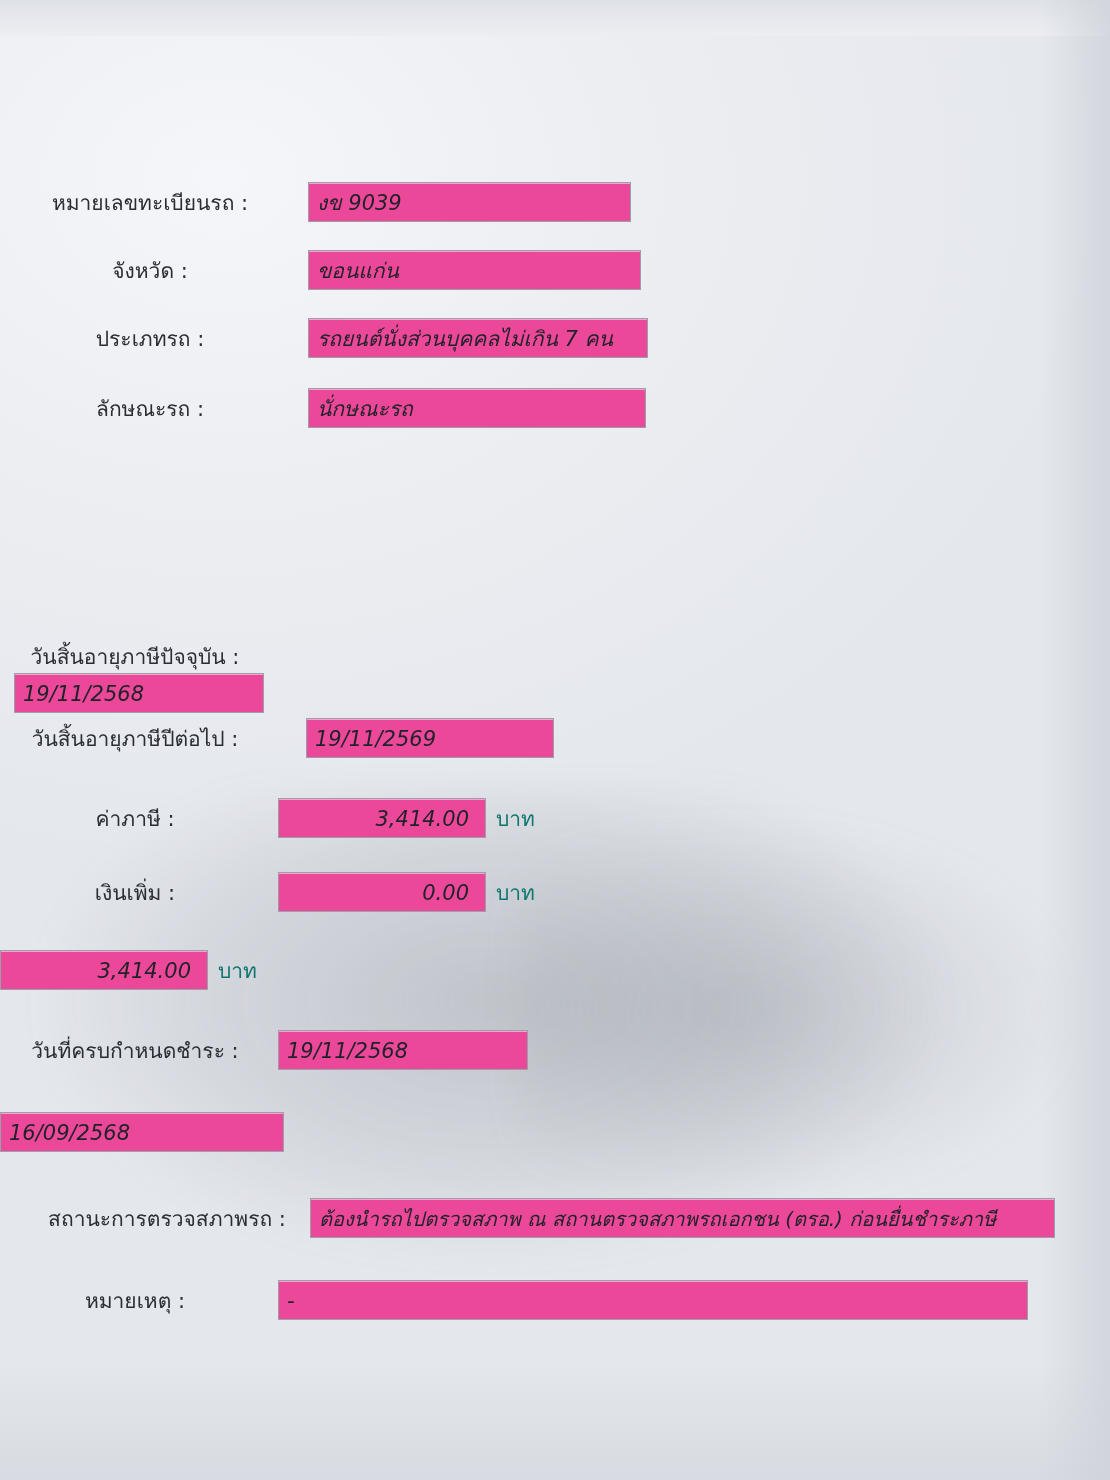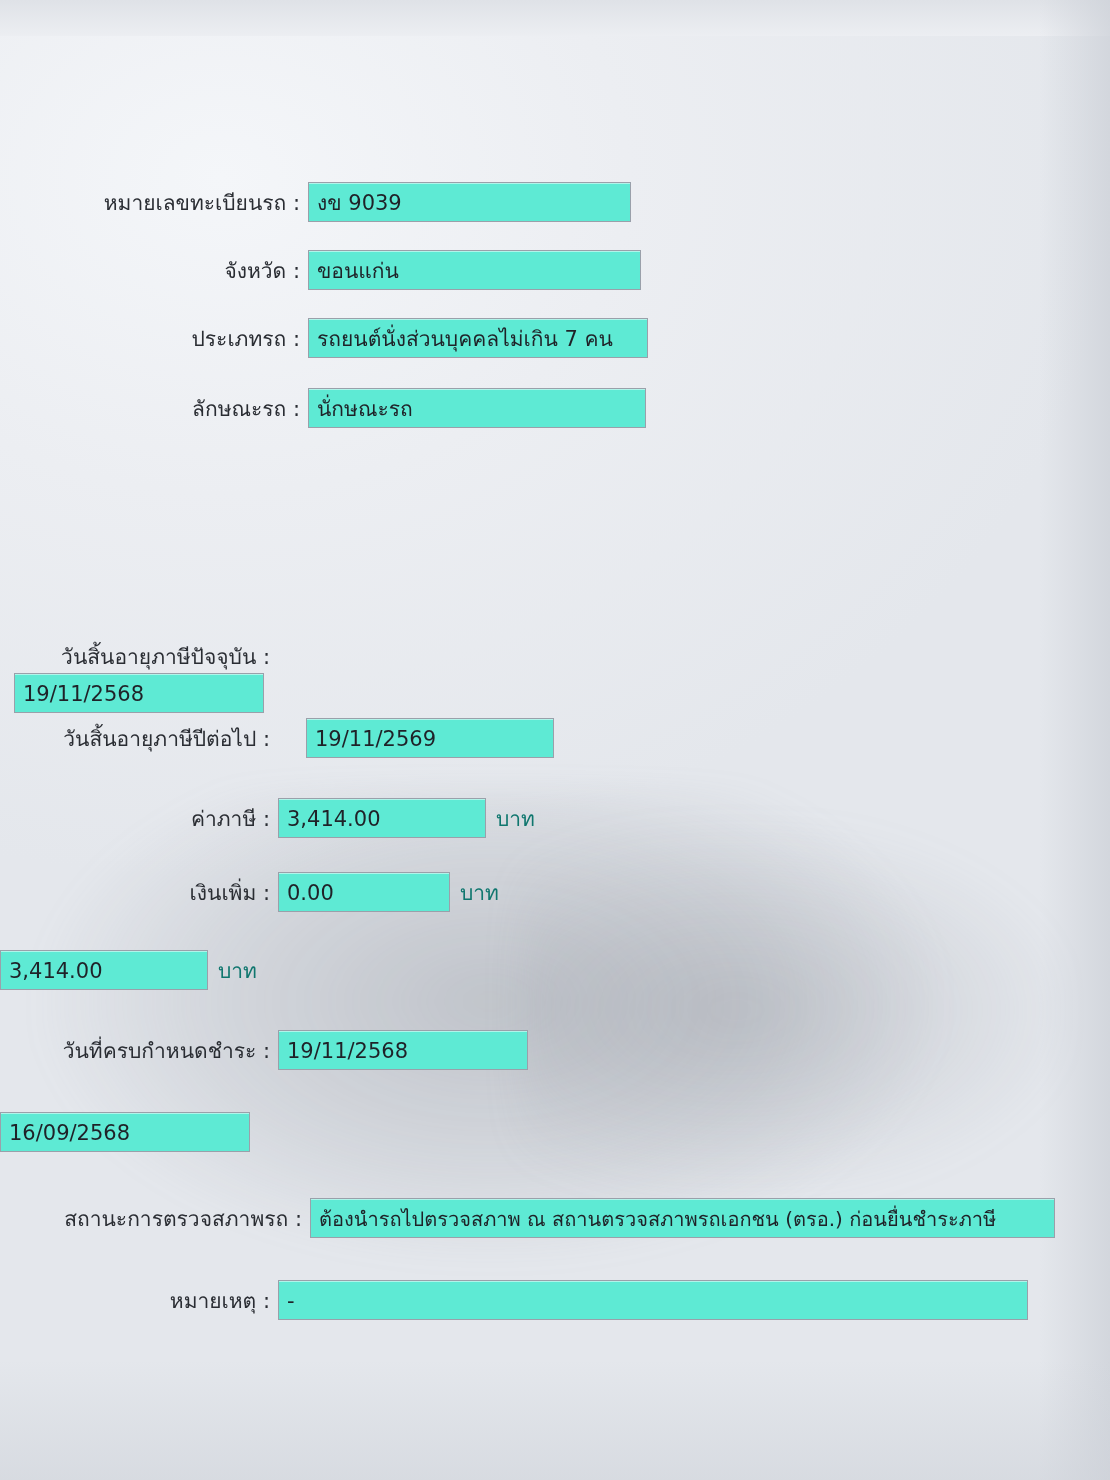--- a/index.html
+++ b/index.html
@@ -68,41 +68,43 @@
     position: relative;
     z-index: 3;
   }
 
   .row {
     position: absolute;
     display: flex;
     align-items: center;
   }
   .label {
-    text-align: right;
+    text-align: center;
     color: #2a2d33;
     font-size: 21px;
     white-space: nowrap;
     padding-right: 8px;
   }
   .field {
-    background: #5eead4;
+    background: #ec4899;
     border: 1px solid #9aa0aa;
     color: #1f2228;
     font-size: 21px;
     height: 40px;
     line-height: 40px;
     padding: 0 8px;
     box-sizing: border-box;
     white-space: nowrap;
     overflow: hidden;
     box-shadow: inset 0 1px 0 rgba(255,255,255,0.5);
+    font-style: italic;
   }
   .field.num {
-    padding-right: 10px;
+    text-align: right;
+    padding-right: 16px;
   }
   .unit {
     color: #0f766e;
     font-size: 21px;
     padding-left: 10px;
     white-space: nowrap;
   }
 
   
   #r-plate   { left: 0px;  top: 182px; }
@@ -137,24 +139,24 @@
   #r-extra .label,
   #r-total .label,
   #r-due .label,
   #r-asof .label,
   #r-inspect .label,
   #r-note .label { width: 270px; }
 
   #r-expcur  .field { width: 250px; }
   #r-expnext .field { width: 248px; margin-left: 28px; }
   #r-tax     .field { width: 208px; }
-  #r-extra   .field { width: 172px; }
+  #r-extra   .field { width: 208px; }
   #r-total   .field { width: 208px; }
   #r-due     .field { width: 250px; }
-  #r-asof    .field { width: 250px; }
+  #r-asof    .field { width: 284px; }
   #r-inspect .field { width: 745px; font-size: 20px; }
   #r-note    .field { width: 750px; }
 </style>
 </head>
 <body>
 
 <div class="paper"></div>
 <div class="shadow-blob"></div>
 <div class="shadow-blob2"></div>
 <div class="top-edge"></div>

